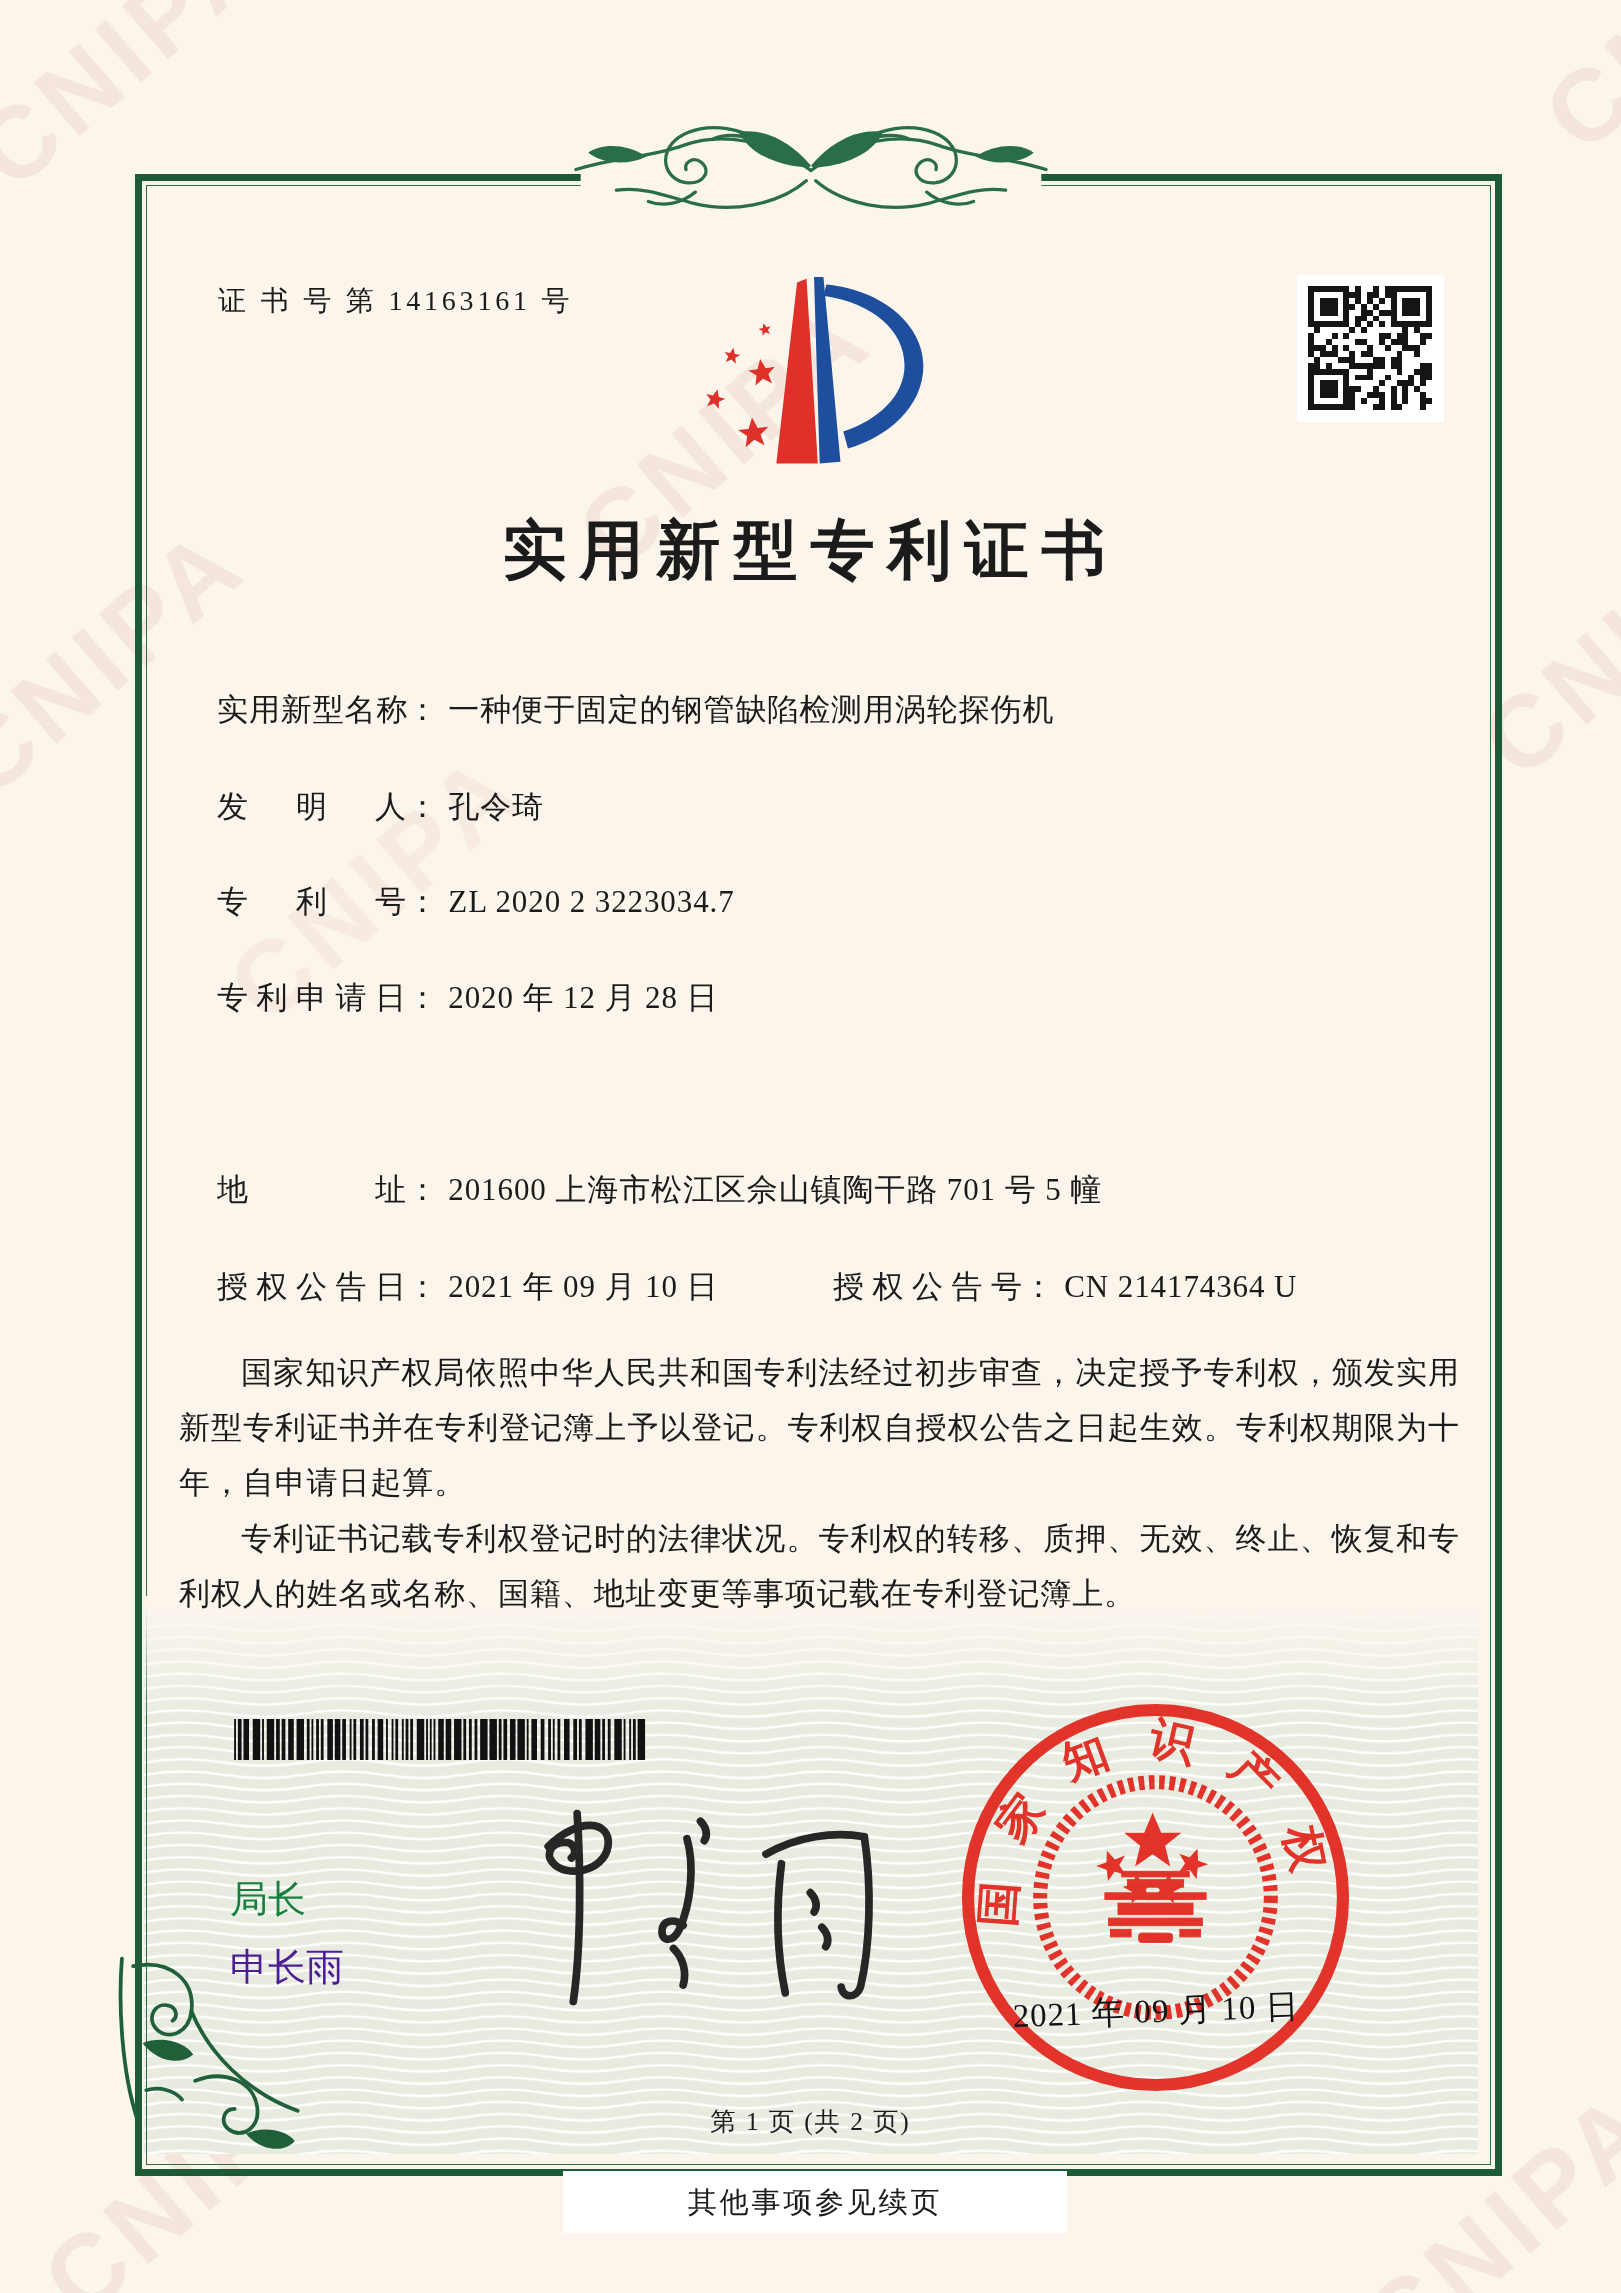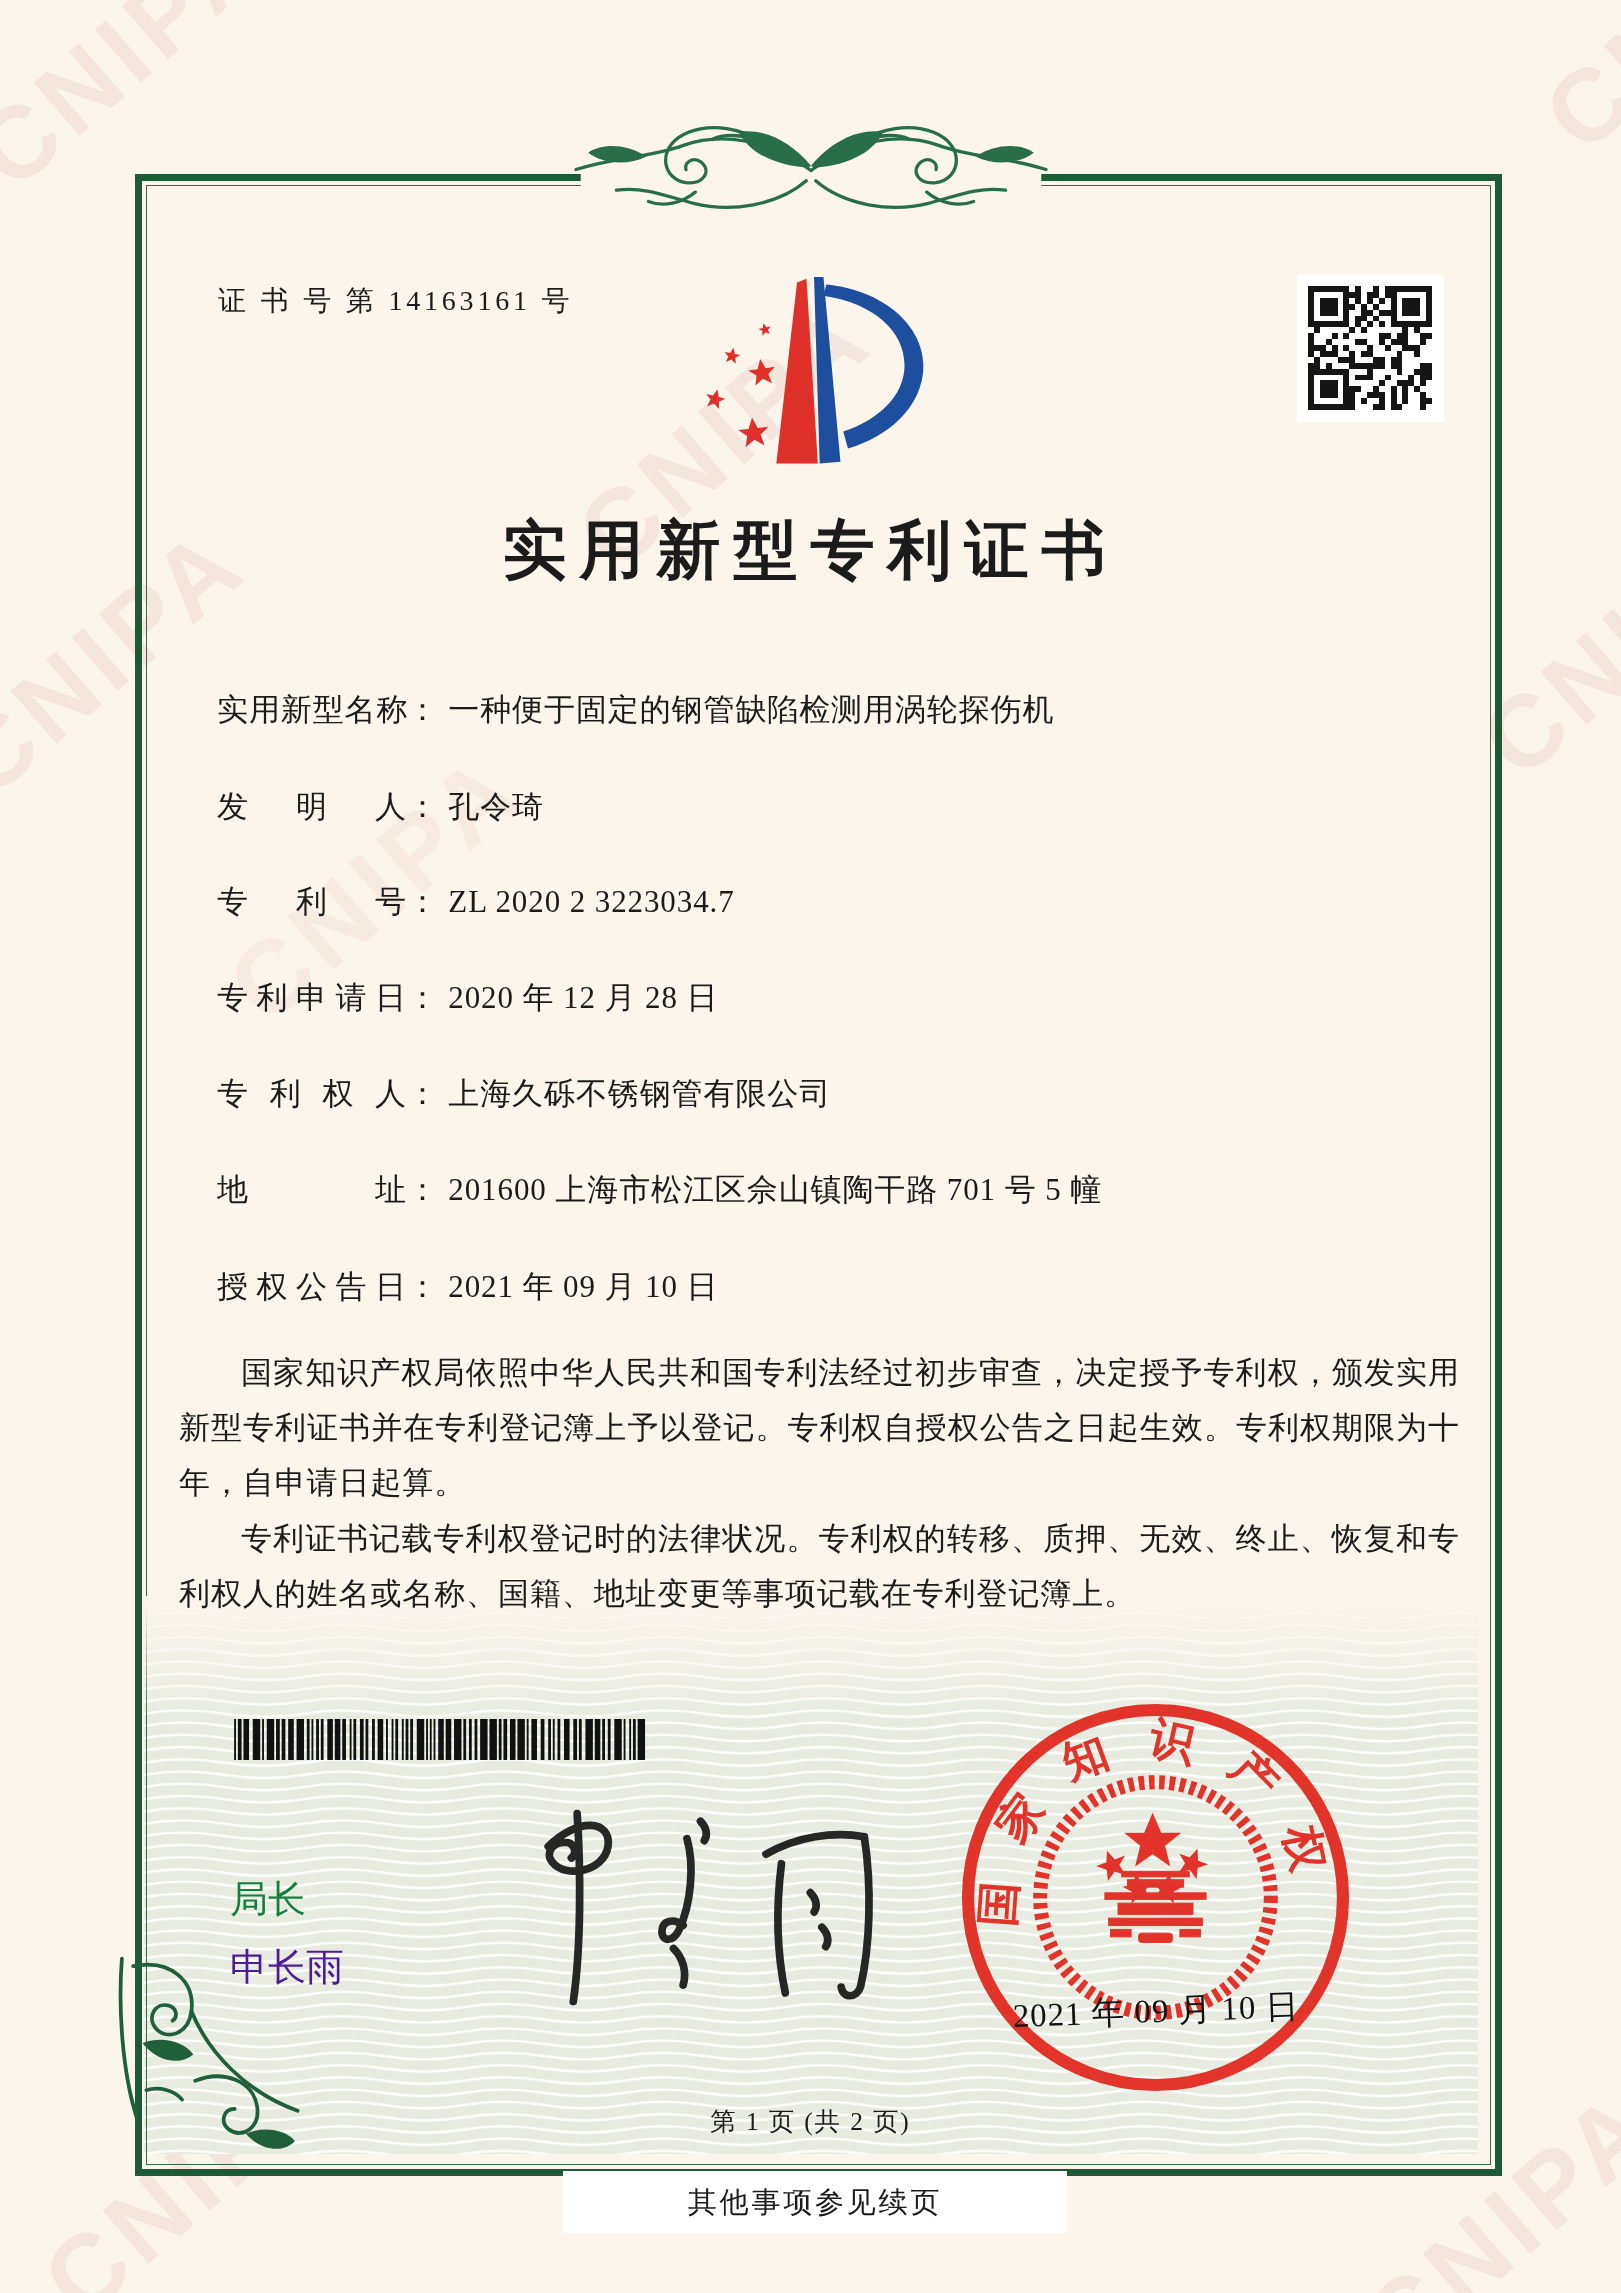--- a/index.html
+++ b/index.html
@@ -357,28 +357,28 @@
   </div>
   <div class="row r2">
     <span class="lbl">发明人</span><span>：</span><span class="val">孔令琦</span>
   </div>
   <div class="row r3">
     <span class="lbl">专利号</span><span>：</span><span class="val">ZL 2020 2 3223034.7</span>
   </div>
   <div class="row r4">
     <span class="lbl">专利申请日</span><span>：</span><span class="val">2020 年 12 月 28 日</span>
   </div>
-  <div class="row r5">
-    <span class="lbl">专利权人</span><span>：</span><span class="val">上海久砾不锈钢管有限公司</span>
-  </div>
   <div class="row r6">
     <span class="lbl">地址</span><span>：</span><span class="val">201600 上海市松江区佘山镇陶干路 701 号 5 幢</span>
   </div>
   <div class="row r7">
     <span class="lbl">授权公告日</span><span>：</span><span class="val">2021 年 09 月 10 日</span>
+  </div>
+  <div class="row r7b">
+    <span class="lbl">授权公告号</span><span>：</span><span class="val">CN 214174364 U</span>
   </div>
 
   <div class="legal">
     <p>国家知识产权局依照中华人民共和国专利法经过初步审查，决定授予专利权，颁发实用新型专利证书并在专利登记簿上予以登记。专利权自授权公告之日起生效。专利权期限为十年，自申请日起算。</p>
     <p>专利证书记载专利权登记时的法律状况。专利权的转移、质押、无效、终止、恢复和专利权人的姓名或名称、国籍、地址变更等事项记载在专利登记簿上。</p>
   </div>
 
   <svg class="barcode" id="bc-svg" width="418" height="41" viewBox="0 0 444 44">
       <rect x="0" y="0" width="2" height="44" fill="#111"></rect>
       <rect x="4" y="0" width="4" height="44" fill="#111"></rect>

